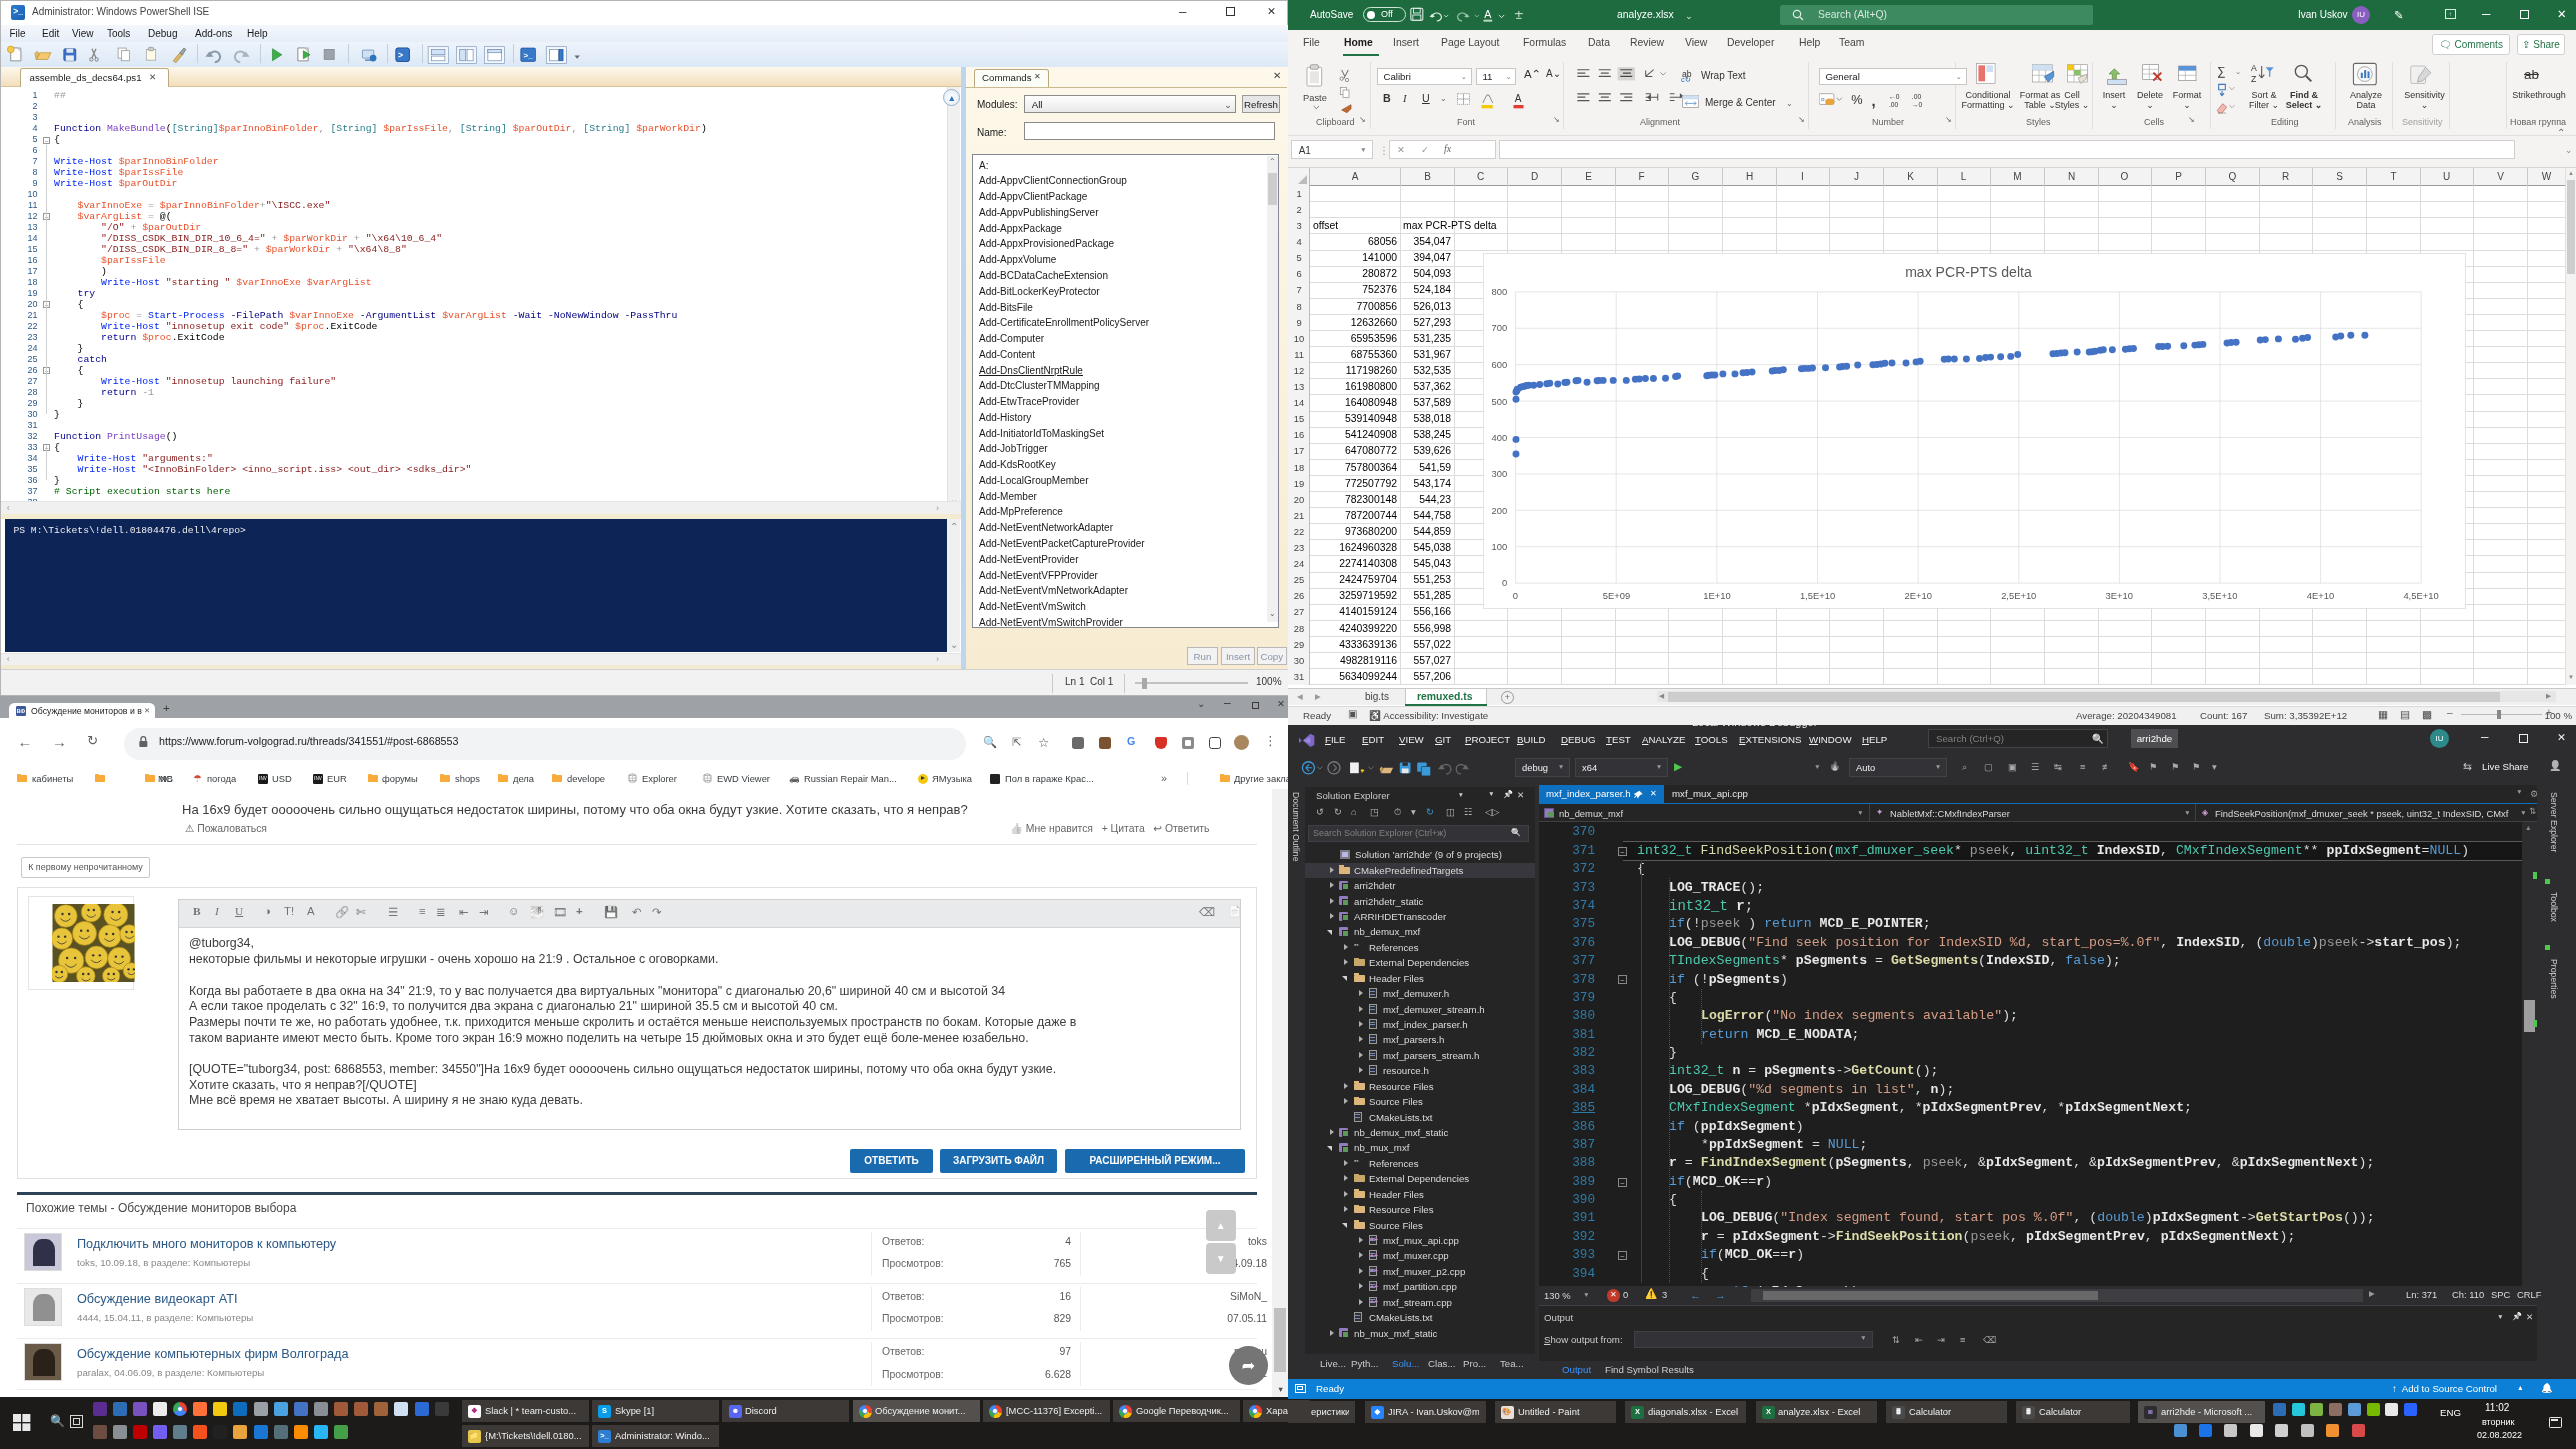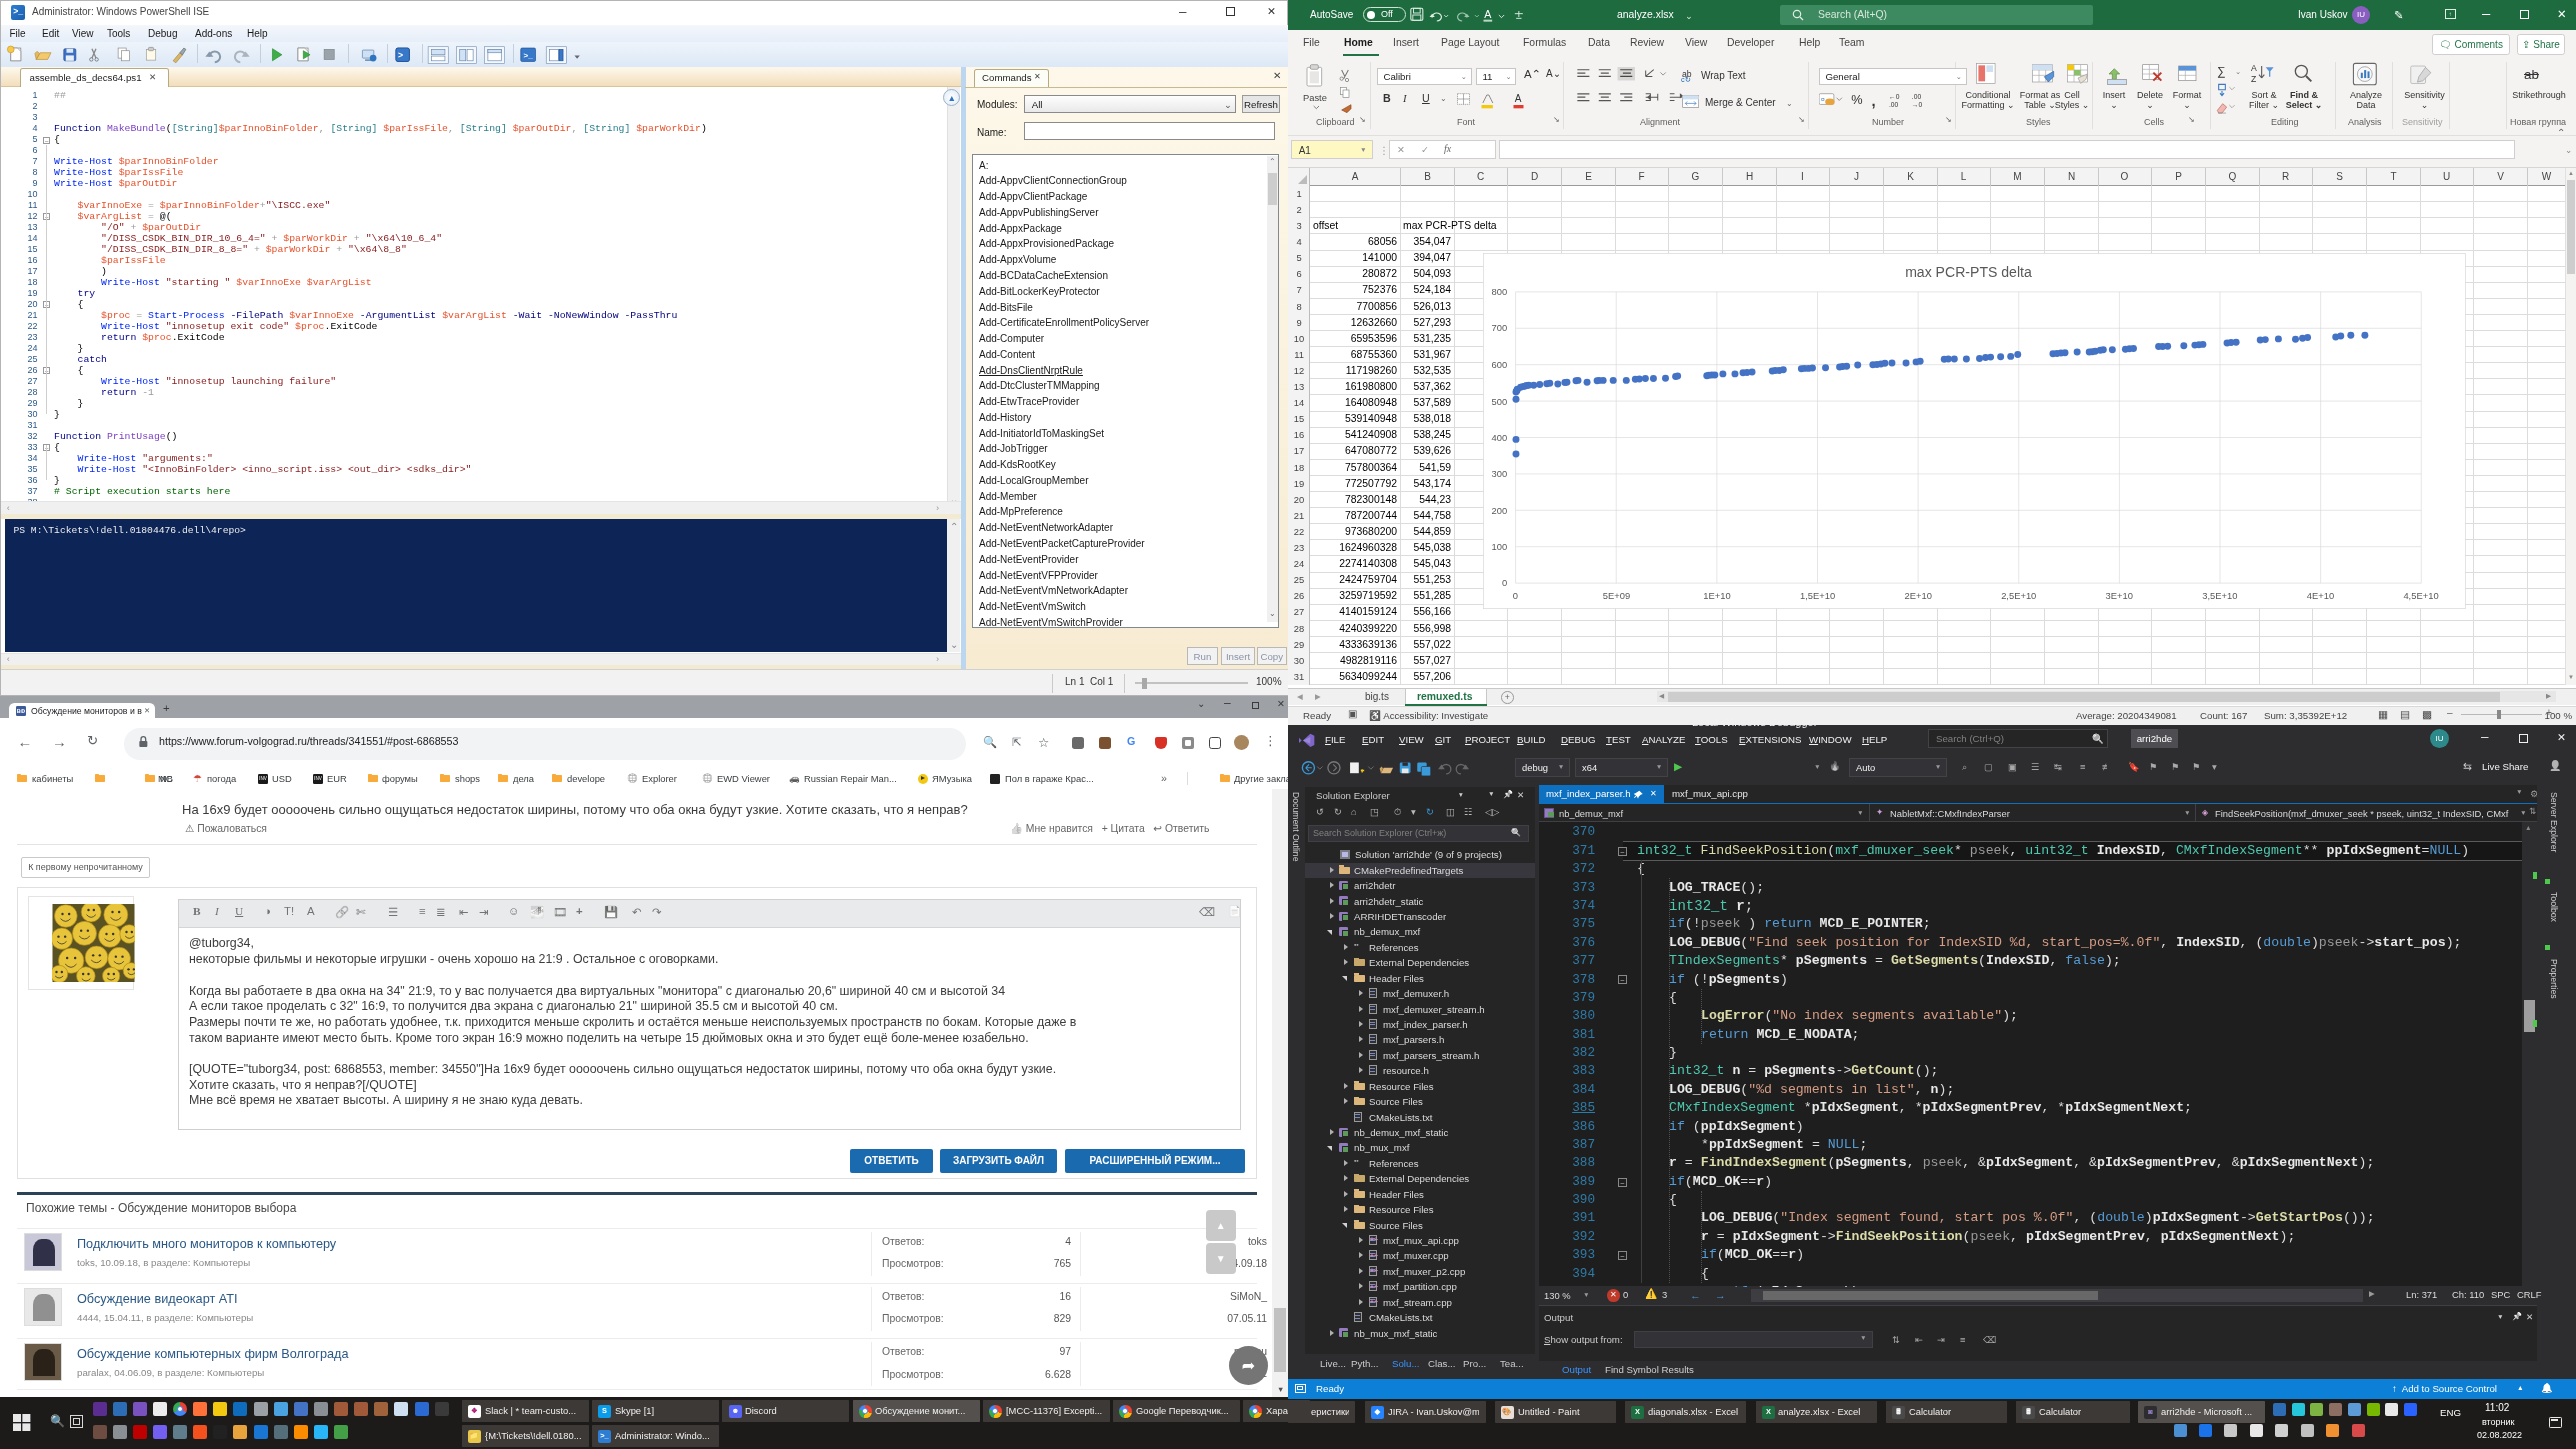--- a/index.html
+++ b/index.html
@@ -486,21 +486,21 @@
     <div class="a" style="left:0px;top:38px;font-size:9px;color:#333;width:51px;text-align:center;">⌄</div>
   </div>
 <div class="a nw" style="left:2402px;top:117px;font-size:9px;color:#a0a0a0;">Sensitivity</div>
 <div class="a nw" style="left:2524px;top:67px;font-size:13.4px;color:#333;text-decoration:line-through;">ab</div>
 <div class="a" style="left:2510px;top:62px;width:58px;height:62px;">
     <div class="a" style="left:0px;top:28px;font-size:9px;color:#333;width:58px;text-align:center;">Strikethrough</div>
   </div>
 <div class="a nw" style="left:2510px;top:117px;font-size:9px;color:#605e5c;">Новая группа</div>
 <div class="a nw" style="left:2557px;top:127px;font-size:10px;color:#605e5c;">⌃</div>
 <div class="a" style="left:1288px;top:136px;width:1288px;height:32px;background:#f5f3f2;border-bottom:0.7px solid #d8d6d4;"></div>
-<div class="a" style="left:1291px;top:140px;width:82px;height:19px;background:#fef9c3;border:0.7px solid #d0cece;"><span style="position:relative;left:6.7px;top:2.7px;font-size:10px;color:#333;">A1</span><span style="position:absolute;right:5.4px;top:4.7px;font-size:6.7px;color:#888;">▼</span></div>
+<div class="a" style="left:1291px;top:140px;width:82px;height:19px;background:#ffffff;border:0.7px solid #d0cece;"><span style="position:relative;left:6.7px;top:2.7px;font-size:10px;color:#333;">A1</span><span style="position:absolute;right:5.4px;top:4.7px;font-size:6.7px;color:#888;">▼</span></div>
 <div class="a nw" style="left:1379px;top:145px;font-size:10px;color:#999;">⋮</div>
 <div class="a" style="left:1389px;top:140px;width:107px;height:19px;background:#fff;border:0.7px solid #d0cece;"></div>
 <div class="a nw" style="left:1397px;top:144px;font-size:9.4px;color:#999;">✕</div>
 <div class="a nw" style="left:1421px;top:144px;font-size:9.4px;color:#999;">✓</div>
 <div class="a nw" style="left:1444px;top:143px;font-size:10px;color:#666;font-style:italic;font-family:'Liberation Serif',serif;">fx</div>
 <div class="a" style="left:1499px;top:140px;width:1016px;height:19px;background:#fff;border:0.7px solid #d0cece;"></div>
 <div class="a nw" style="left:2565px;top:145px;font-size:8.7px;color:#888;">⌄</div>
 <div class="a" style="left:1288px;top:168px;width:1277px;height:18px;background:#f3f3f3;border-bottom:0.7px solid #9a9a9a;"></div>
 <div class="a" style="left:1288px;top:168px;width:22px;height:18px;background:#f3f3f3;border-right:0.7px solid #bcbcbc;">
     <div style="position:absolute;right:2px;bottom:2px;width:0;height:0;border-left:9.4px solid transparent;border-bottom:9.4px solid #bcbcbc;"></div>

